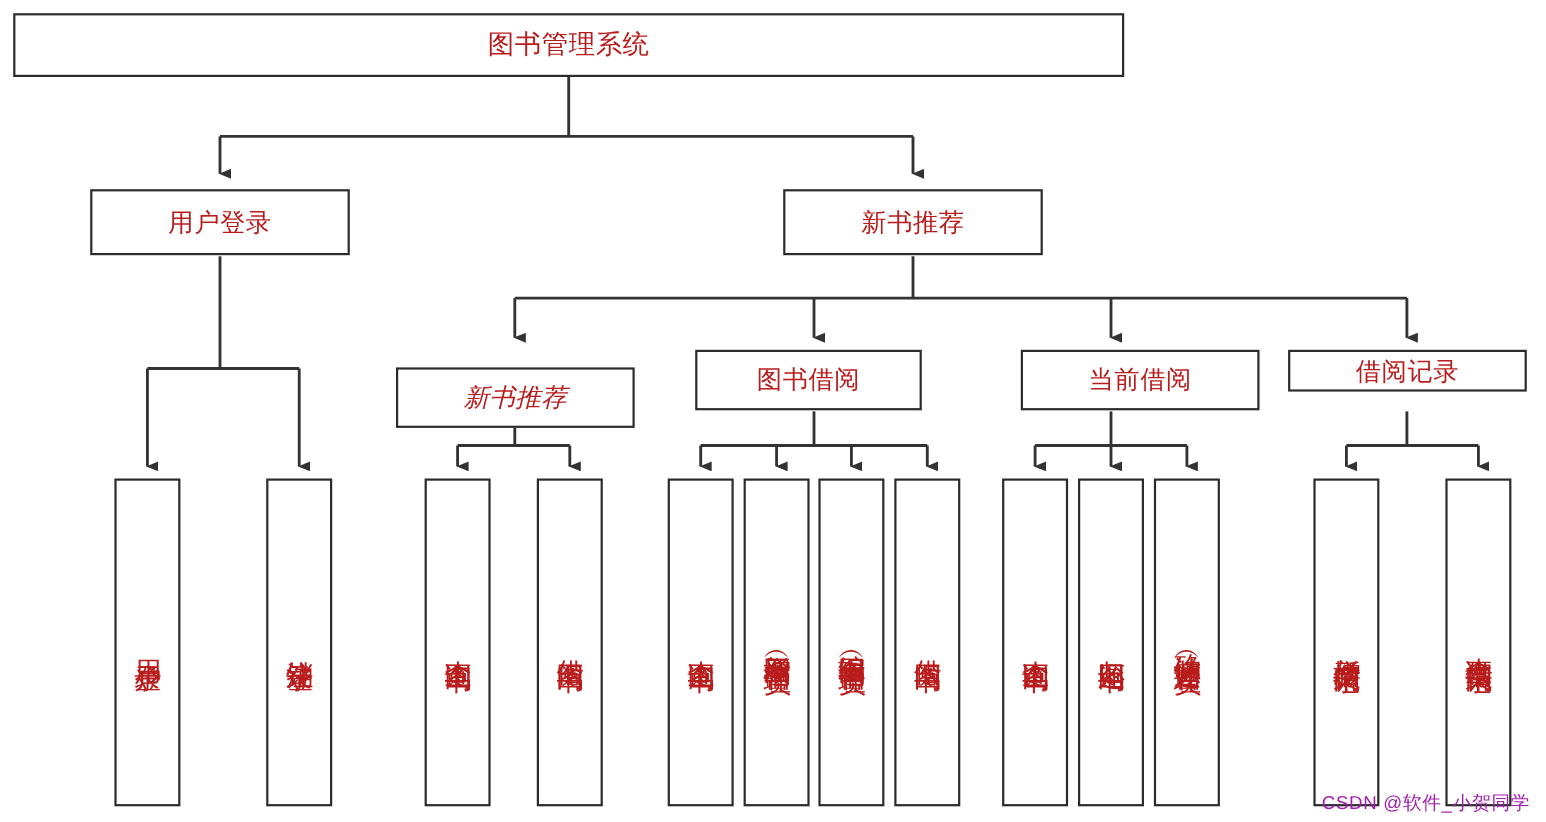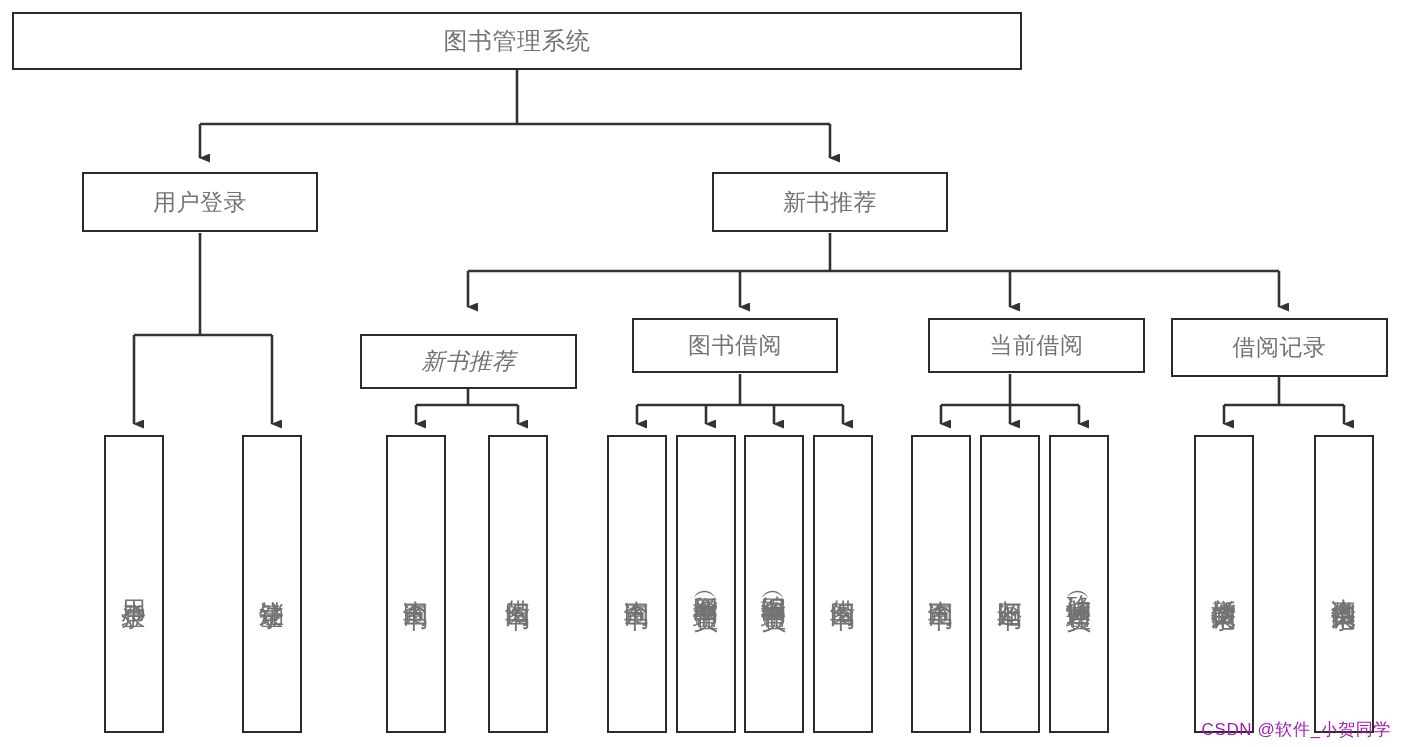--- a/index.html
+++ b/index.html
@@ -34,21 +34,21 @@
     display: flex;
     align-items: center;
     justify-content: center;
     color: #1c1c1c;
     z-index: 2;
   }
   .node-label {
     display: block;
     text-align: right;
     line-height: 1.08;
-    color: #737373;
+    color: #b91c1c;
   }
   .node.horizontal .node-label {
     font-size: 23px;
     letter-spacing: 0.5px;
     white-space: nowrap;
   }
   .node.root .node-label {
     font-size: 24px;
   }
   .node.vertical {
@@ -151,21 +151,21 @@
   </div>
 
   <div class="node horizontal" style="left:632px; top:318px; width:206px; height:55px;">
     <span class="node-label">图书借阅</span>
   </div>
 
   <div class="node horizontal" style="left:928px; top:318px; width:217px; height:55px;">
     <span class="node-label">当前借阅</span>
   </div>
 
-  <div class="node horizontal" style="left:1171px; top:318px; width:217px; height:59px;">
+  <div class="node horizontal" style="left:1171px; top:318px; width:217px; height:38px;">
     <span class="node-label">借阅记录</span>
   </div>
 
   <div class="node vertical" style="left:104px; top:435px; width:60px; height:298px;">
     <span class="node-label">用户登录</span>
   </div>
 
   <div class="node vertical" style="left:242px; top:435px; width:60px; height:298px;">
     <span class="node-label">注销登录</span>
   </div>

